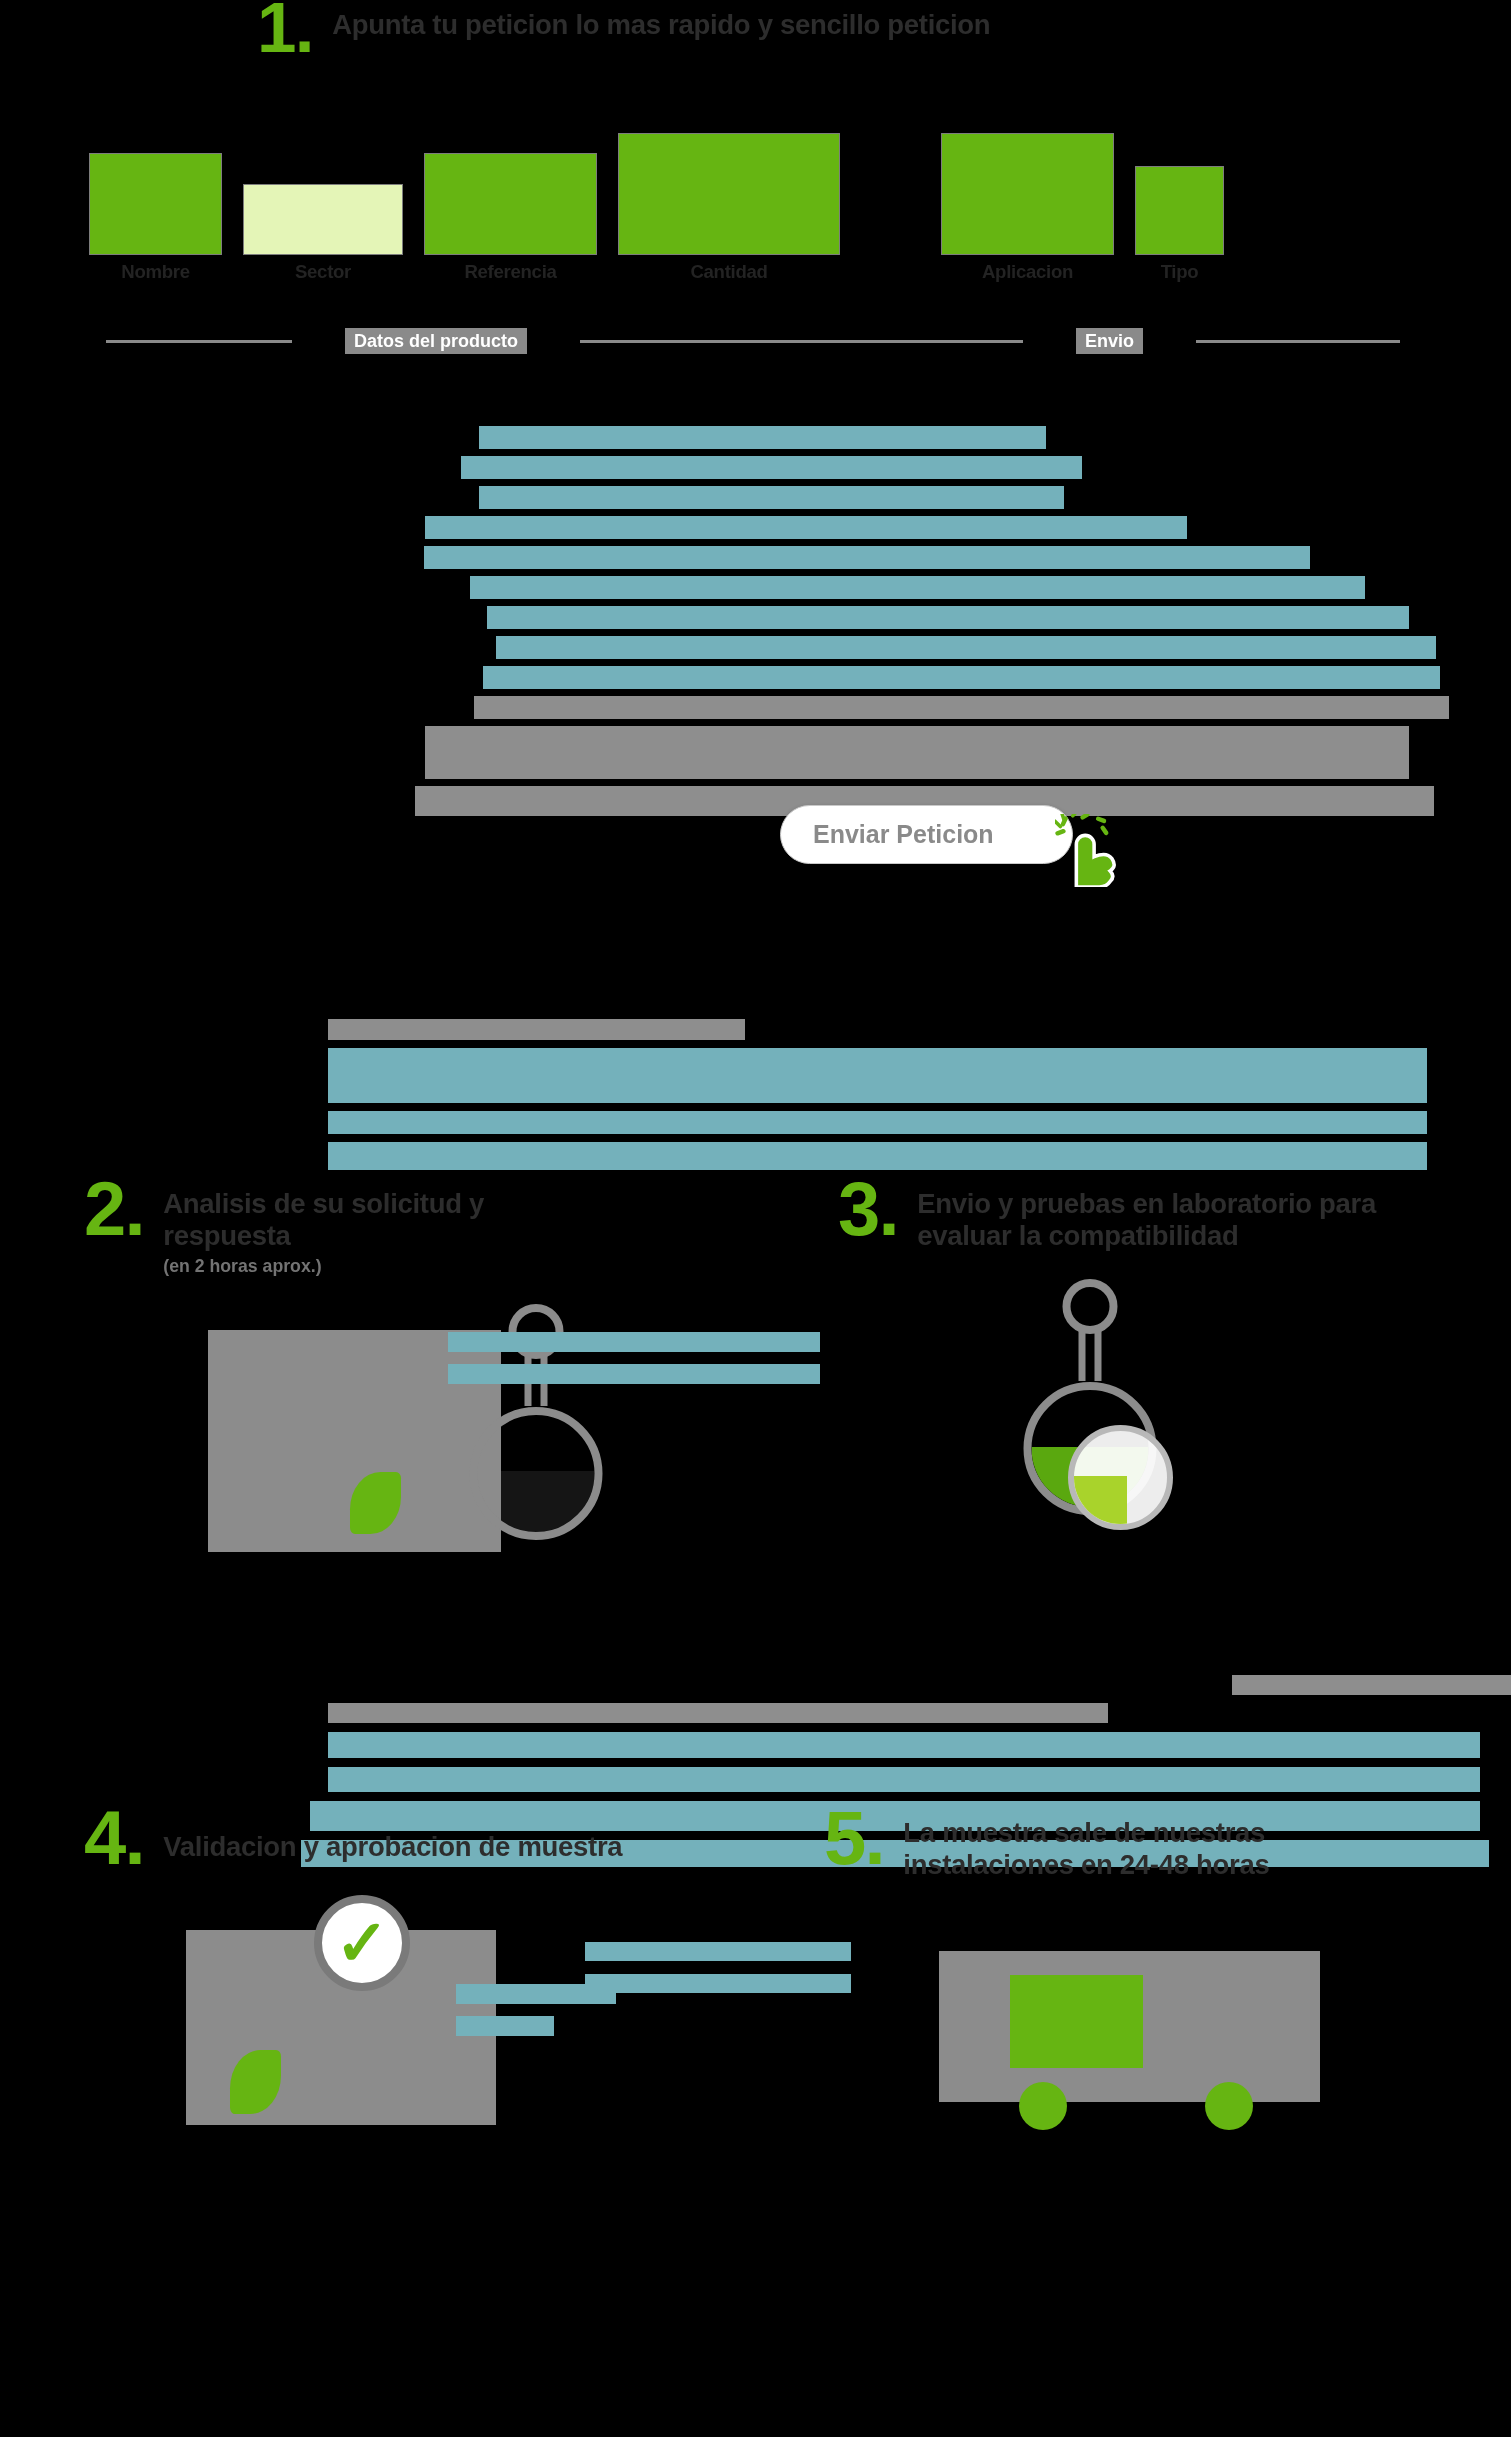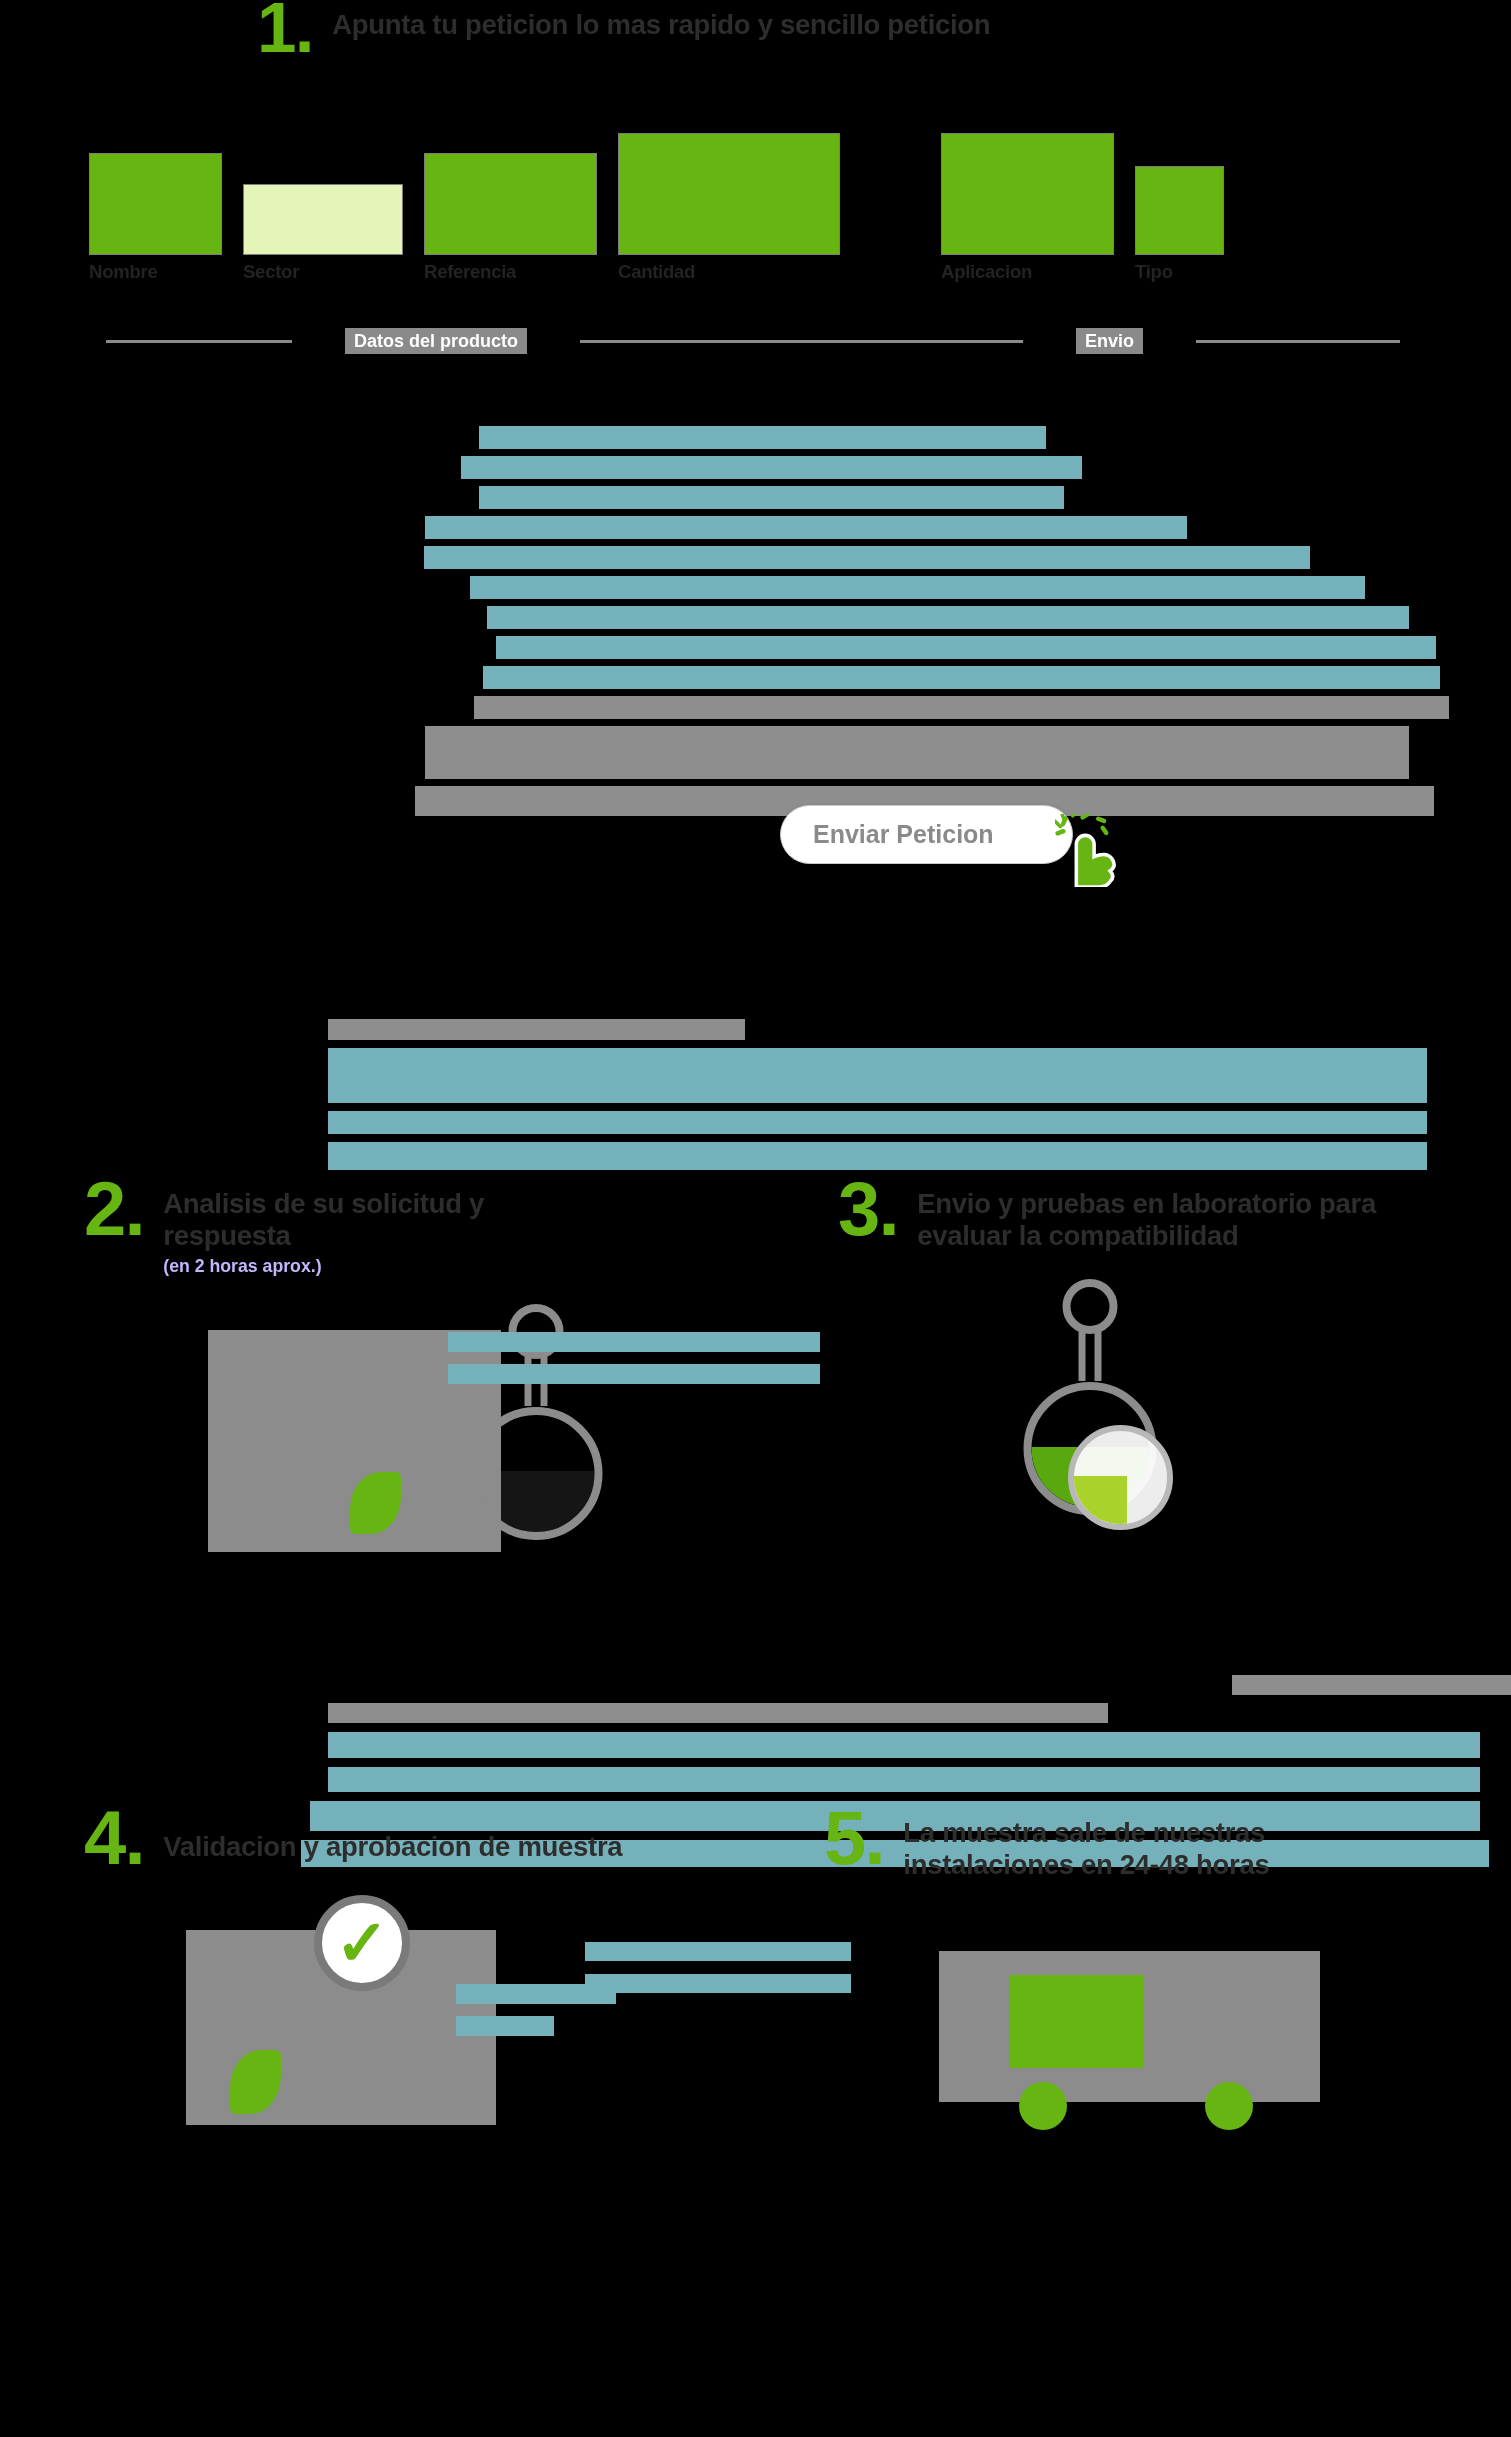--- a/index.html
+++ b/index.html
@@ -19,38 +19,38 @@
     display:inline-block;
   }
   .step-head{
     display:flex; align-items:flex-start; gap:19.5px;
   }
   .step-title{
     font-size:27.5px; font-weight:bold; color:#2d2d2d;
     line-height:1.18; letter-spacing:-0.3px; padding-top:8.9px;
   }
   .sub-note{
-    font-size:17.7px; font-weight:bold; color:#c4b5fd;
+    font-size:17.7px; font-weight:bold; color:#737373;
     margin-top:3.5px;
   }
 
   
   #sec1{ position:absolute; left:0; top:0; width:1511px; height:1152px; }
   #sec1 .step-head{ position:absolute; left:257px; top:0px; }
   #sec1 .step-num{ font-size:71px; }
 
   .form-wrap{
     position:absolute; left:89px; top:133px;
     width:1330px;
   }
   .field-row{
     display:flex; gap:21px; align-items:flex-end;
   }
   .field{
-    display:flex; flex-direction:column; gap:6.2px;
+    display:flex; flex-direction:column; gap:6.2px;align-items:center;
   }
   .field .box{
     background:#66b512; border:1.8px solid #7d7d7d;
     height:102px;
   }
   .field .box.lite{ background:#e4f5b7; }
   .field .cap{
     font-size:18.6px; font-weight:bold; color:#232323;
     letter-spacing:-0.3px;
   }

